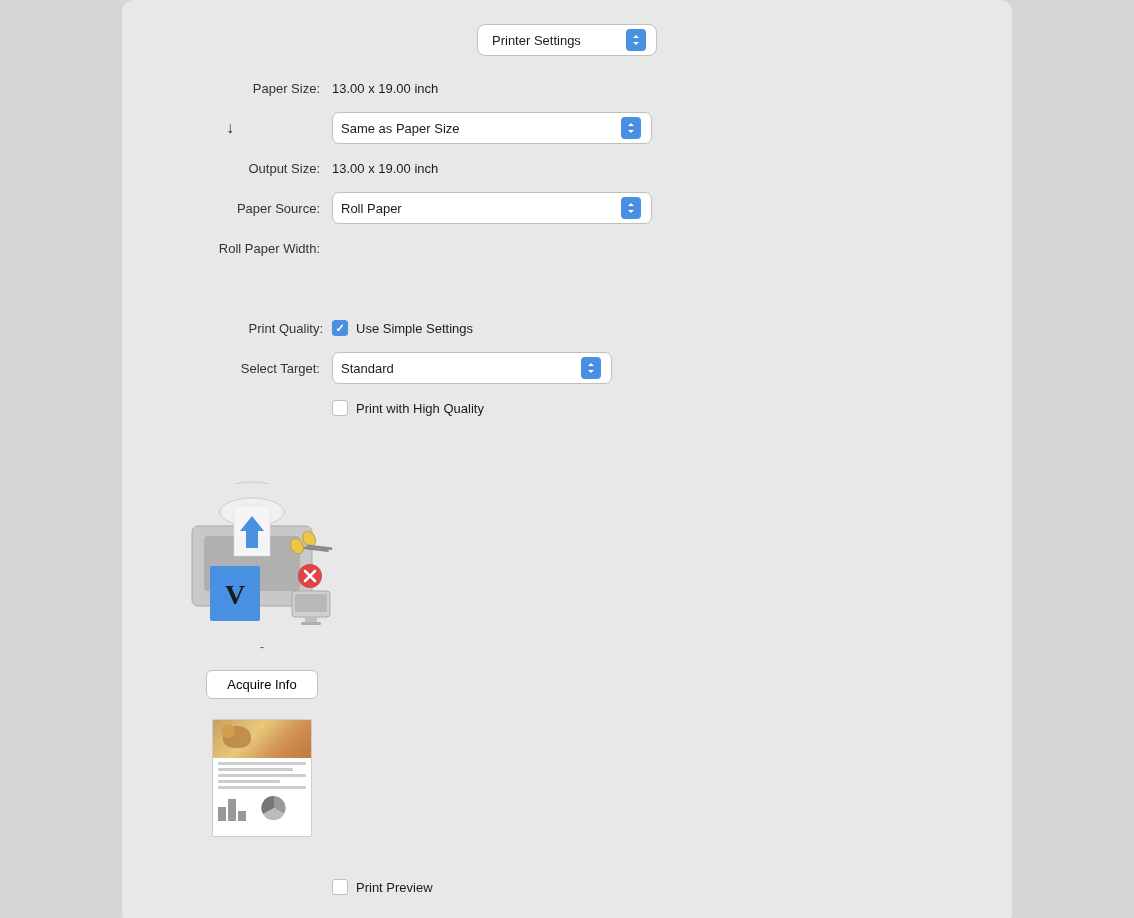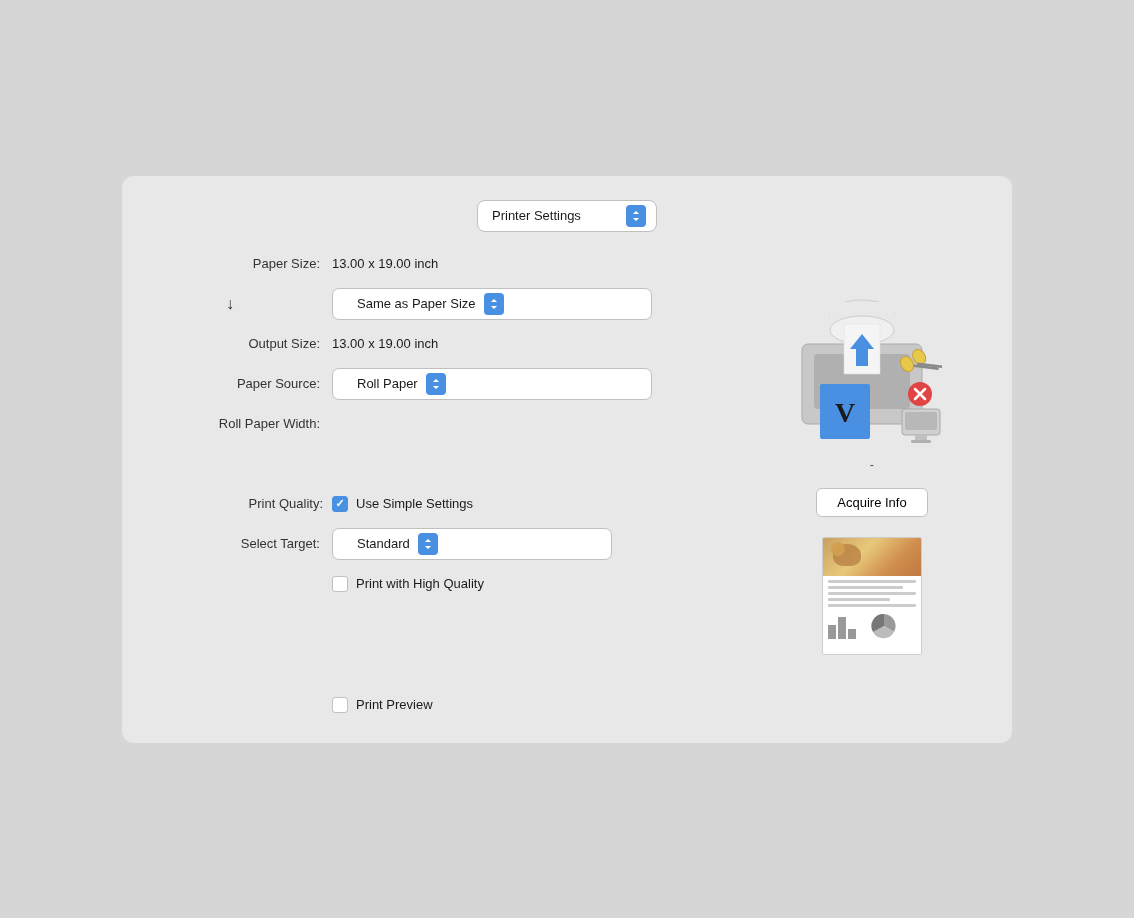--- a/index.html
+++ b/index.html
@@ -55,20 +55,21 @@
       justify-content: center;
       color: white;
       font-size: 10px;
       flex-shrink: 0;
     }
 
     
     .content {
       display: flex;
       gap: 0;
+      flex-direction: column;
     }
 
     .form-area {
       flex: 1;
     }
 
     .right-area {
       width: 220px;
       display: flex;
       flex-direction: column;
@@ -97,25 +98,25 @@
 
     .form-value {
       font-size: 13px;
       color: #1a1a1a;
     }
 
     .select-box {
       background: white;
       border: 1px solid #c0c0c0;
       border-radius: 7px;
-      padding: 4px 10px 4px 24px;
-      font-size: 13px;
-      display: flex;
-      align-items: center;
-      justify-content: flex-start;
+      padding: 4px 10px 4px 8px;
+      font-size: 13px;
+      display: flex;
+      align-items: center;
+      justify-content: space-between;
       cursor: pointer;
       min-width: 320px;
     }
 
     .select-box-small {
       min-width: 260px;
     }
 
     .spinner-icon {
       background: #4a90e2;

